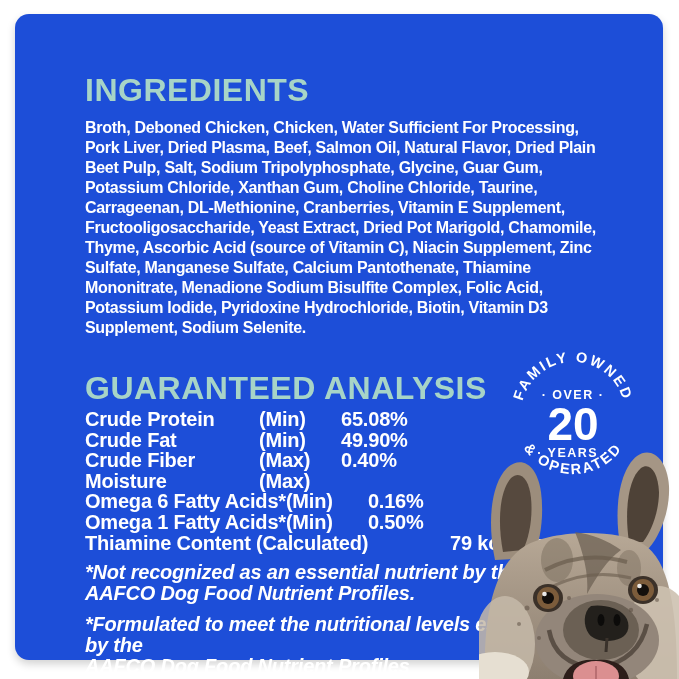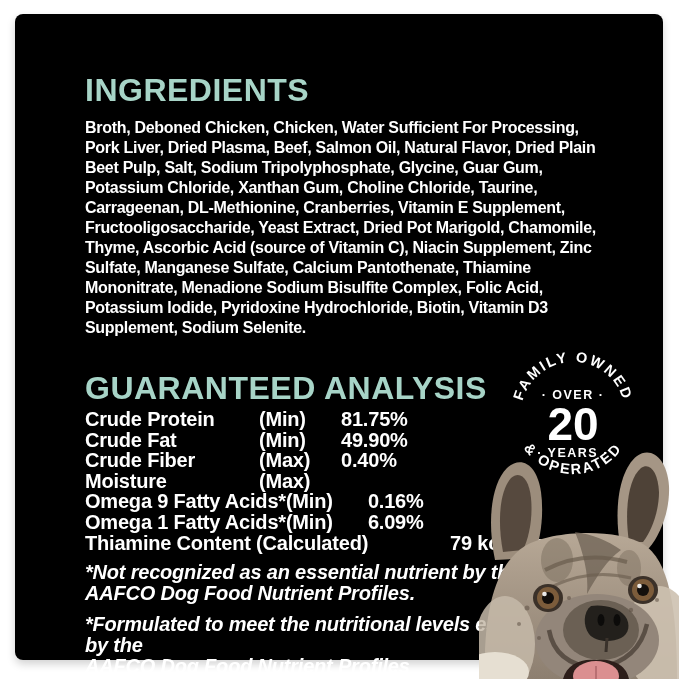--- a/index.html
+++ b/index.html
@@ -3,21 +3,21 @@
 <meta charset="utf-8">
 <style>
   html,body{margin:0;padding:0;}
   body{
     width:679px;height:679px;position:relative;overflow:hidden;
     background:#ffffff;
     font-family:"Liberation Sans", sans-serif;
   }
   .card{
     position:absolute;left:15px;top:14px;width:648px;height:646px;
-    background:#000000;border-radius:8px;
+    background:#1d4ed8;border-radius:14px;
     box-shadow:0 4px 8px rgba(0,0,0,0.18);
   }
   .h1{
     position:absolute;left:70px;
     font-size:32px;font-weight:800;letter-spacing:.5px;
     color:#a7d4c7;white-space:nowrap;
   }
   .h1.ing{top:58px;}
   .h1.ga{top:348px;margin-top:8px;}
   .ingredients{
@@ -70,45 +70,45 @@
 Mononitrate, Menadione Sodium Bisulfite Complex, Folic Acid,
 Potassium Iodide, Pyridoxine Hydrochloride, Biotin, Vitamin D3
 Supplement, Sodium Selenite.</div>
 
   <div class="h1 ga">GUARANTEED ANALYSIS</div>
 
   <div class="ga-table">
     <div class="ga-row">
       <span class="ga-nutrient">Crude Protein</span>
       <span class="ga-basis">(Min)</span>
-      <span class="ga-value">81.75%</span>
+      <span class="ga-value">65.08%</span>
     </div>
     <div class="ga-row">
       <span class="ga-nutrient">Crude Fat</span>
       <span class="ga-basis">(Min)</span>
       <span class="ga-value">49.90%</span>
     </div>
     <div class="ga-row">
       <span class="ga-nutrient">Crude Fiber</span>
       <span class="ga-basis">(Max)</span>
       <span class="ga-value">0.40%</span>
     </div>
     <div class="ga-row">
       <span class="ga-nutrient">Moisture</span>
       <span class="ga-basis">(Max)</span>
     </div>
     <div class="ga-row">
-      <span class="ga-nutrient">Omega 9 Fatty Acids*</span>
+      <span class="ga-nutrient">Omega 6 Fatty Acids*</span>
       <span class="ga-basis">(Min)</span>
       <span class="ga-value">0.16%</span>
     </div>
     <div class="ga-row">
       <span class="ga-nutrient">Omega 1 Fatty Acids*</span>
       <span class="ga-basis">(Min)</span>
-      <span class="ga-value">6.09%</span>
+      <span class="ga-value">0.50%</span>
     </div>
     <div class="ga-row">
       <span class="ga-nutrient">Thiamine Content (Calculated)</span>
       <span class="ga-basis"></span>
       <span class="ga-value">79 kcal/pouch</span>
     </div>
   </div>
 
   <div class="footnotes">
     <p>*Not recognized as an essential nutrient by the

